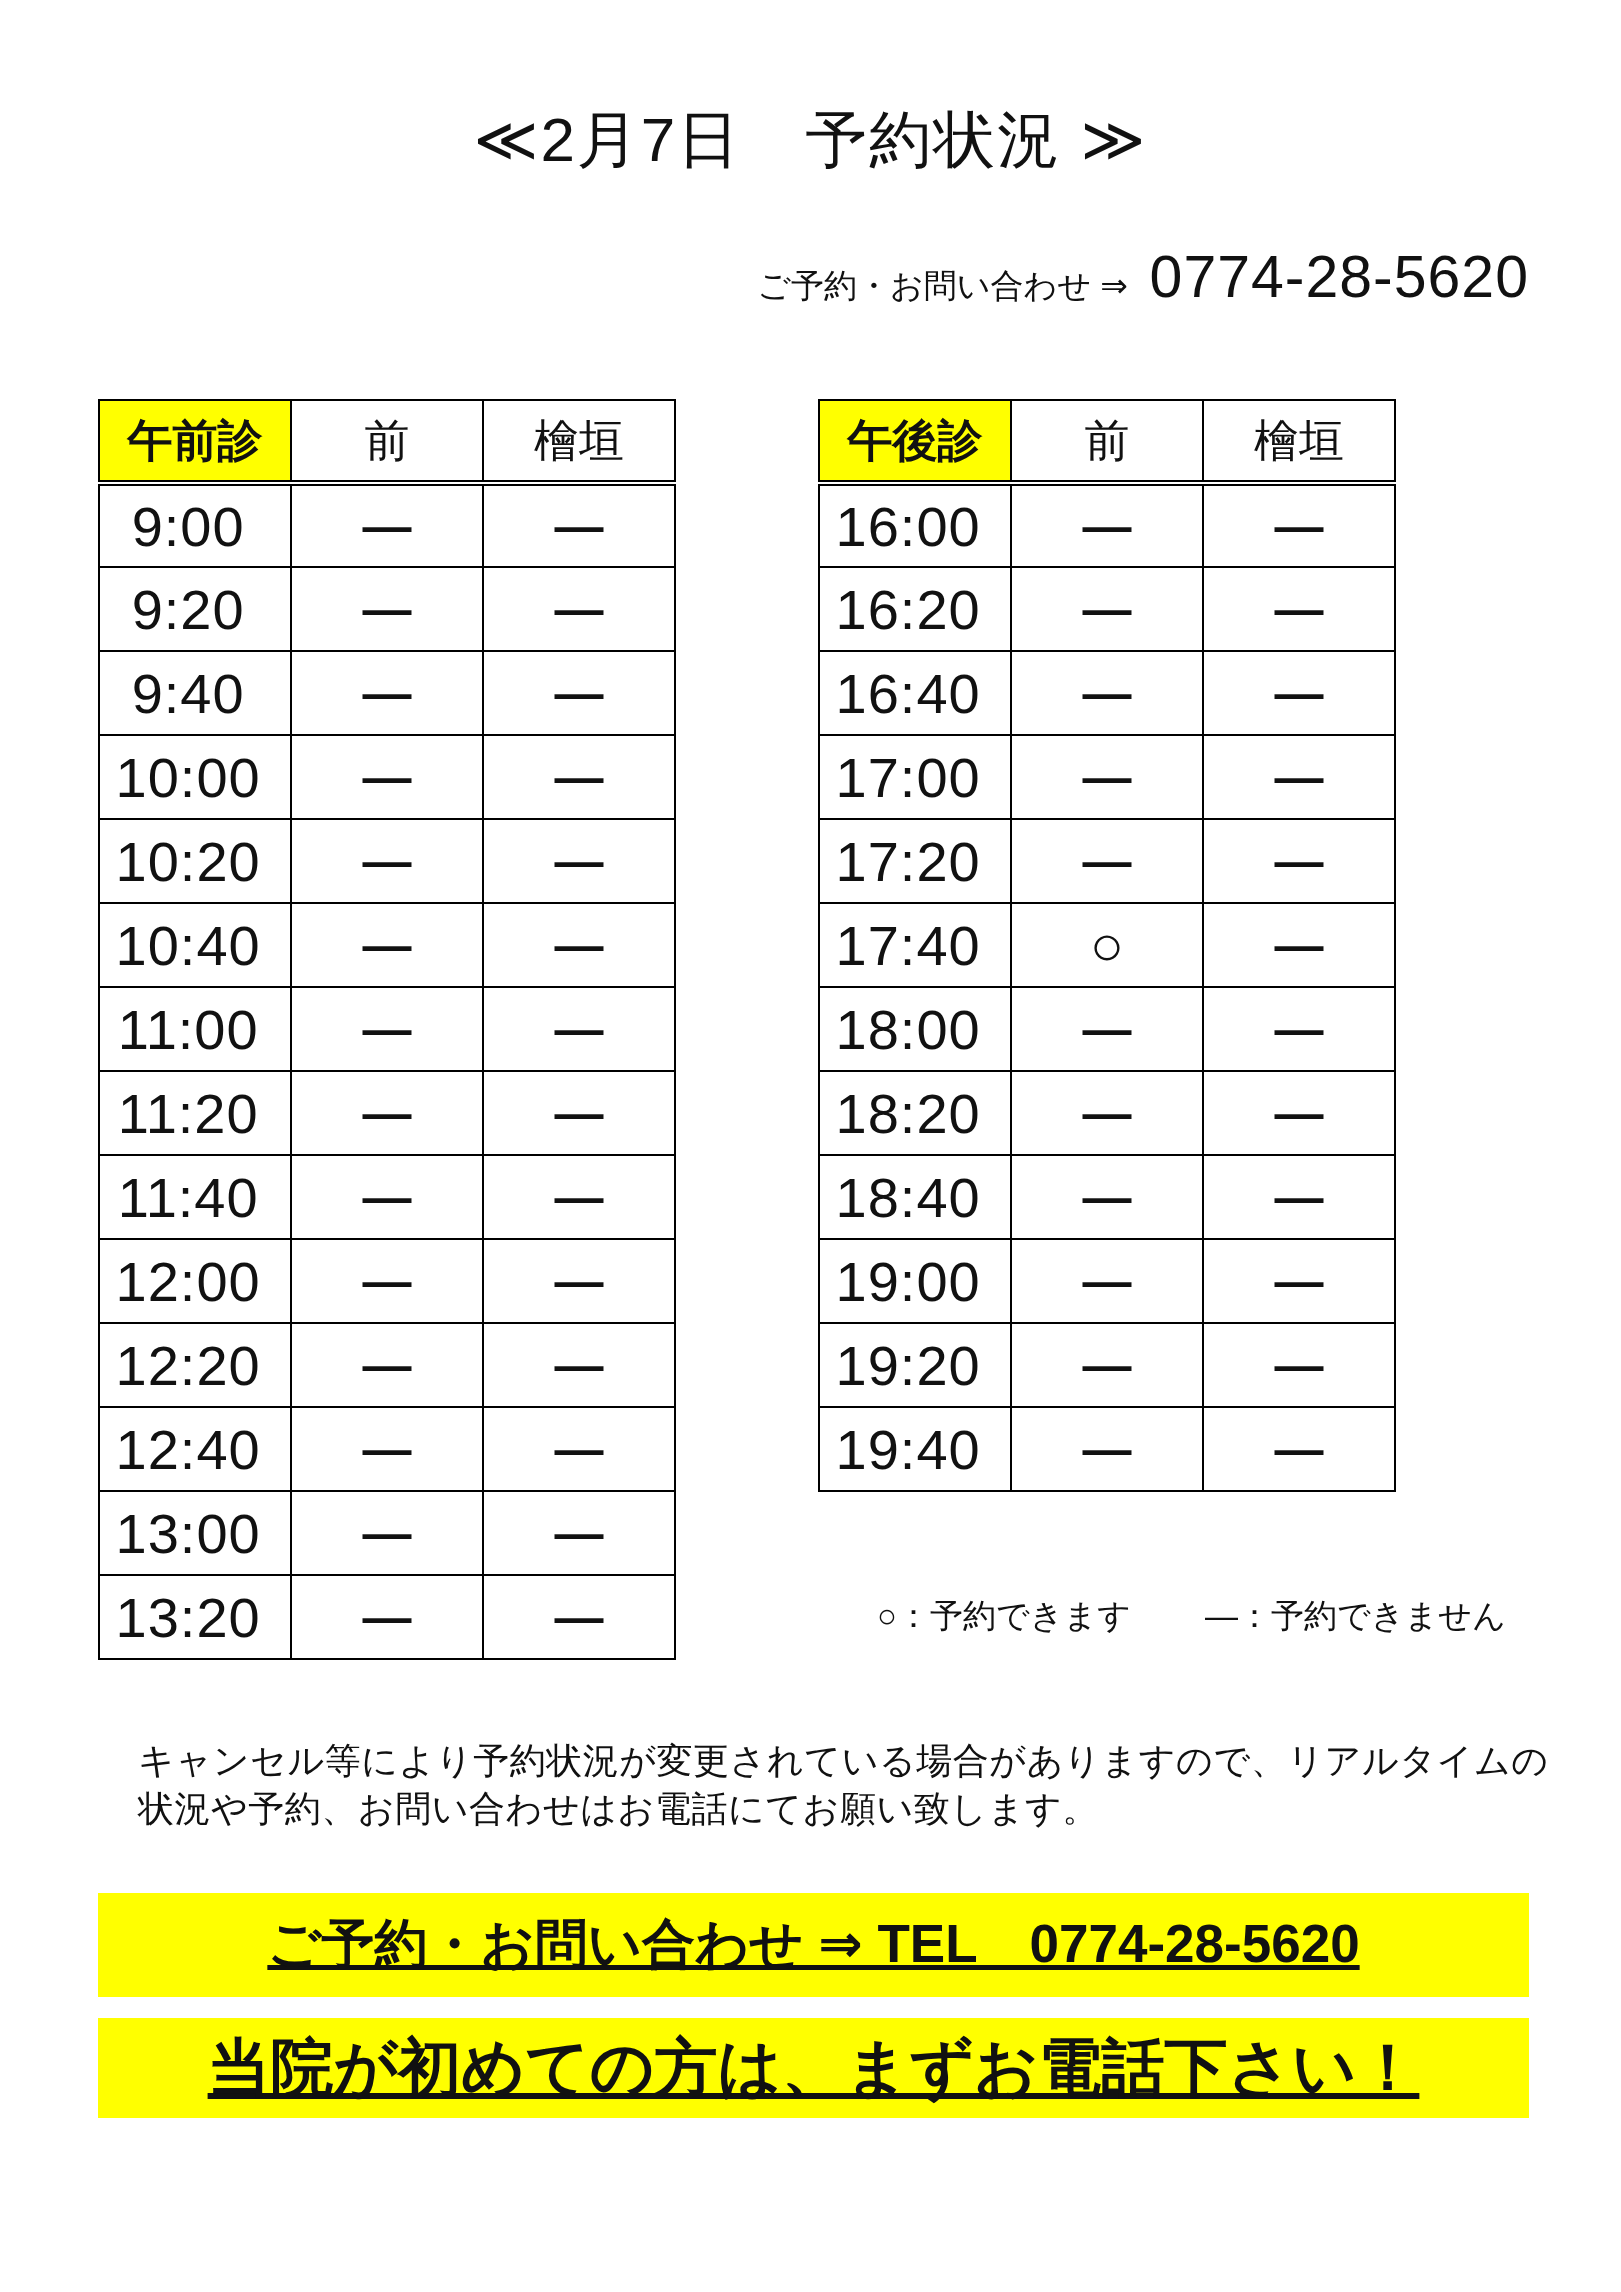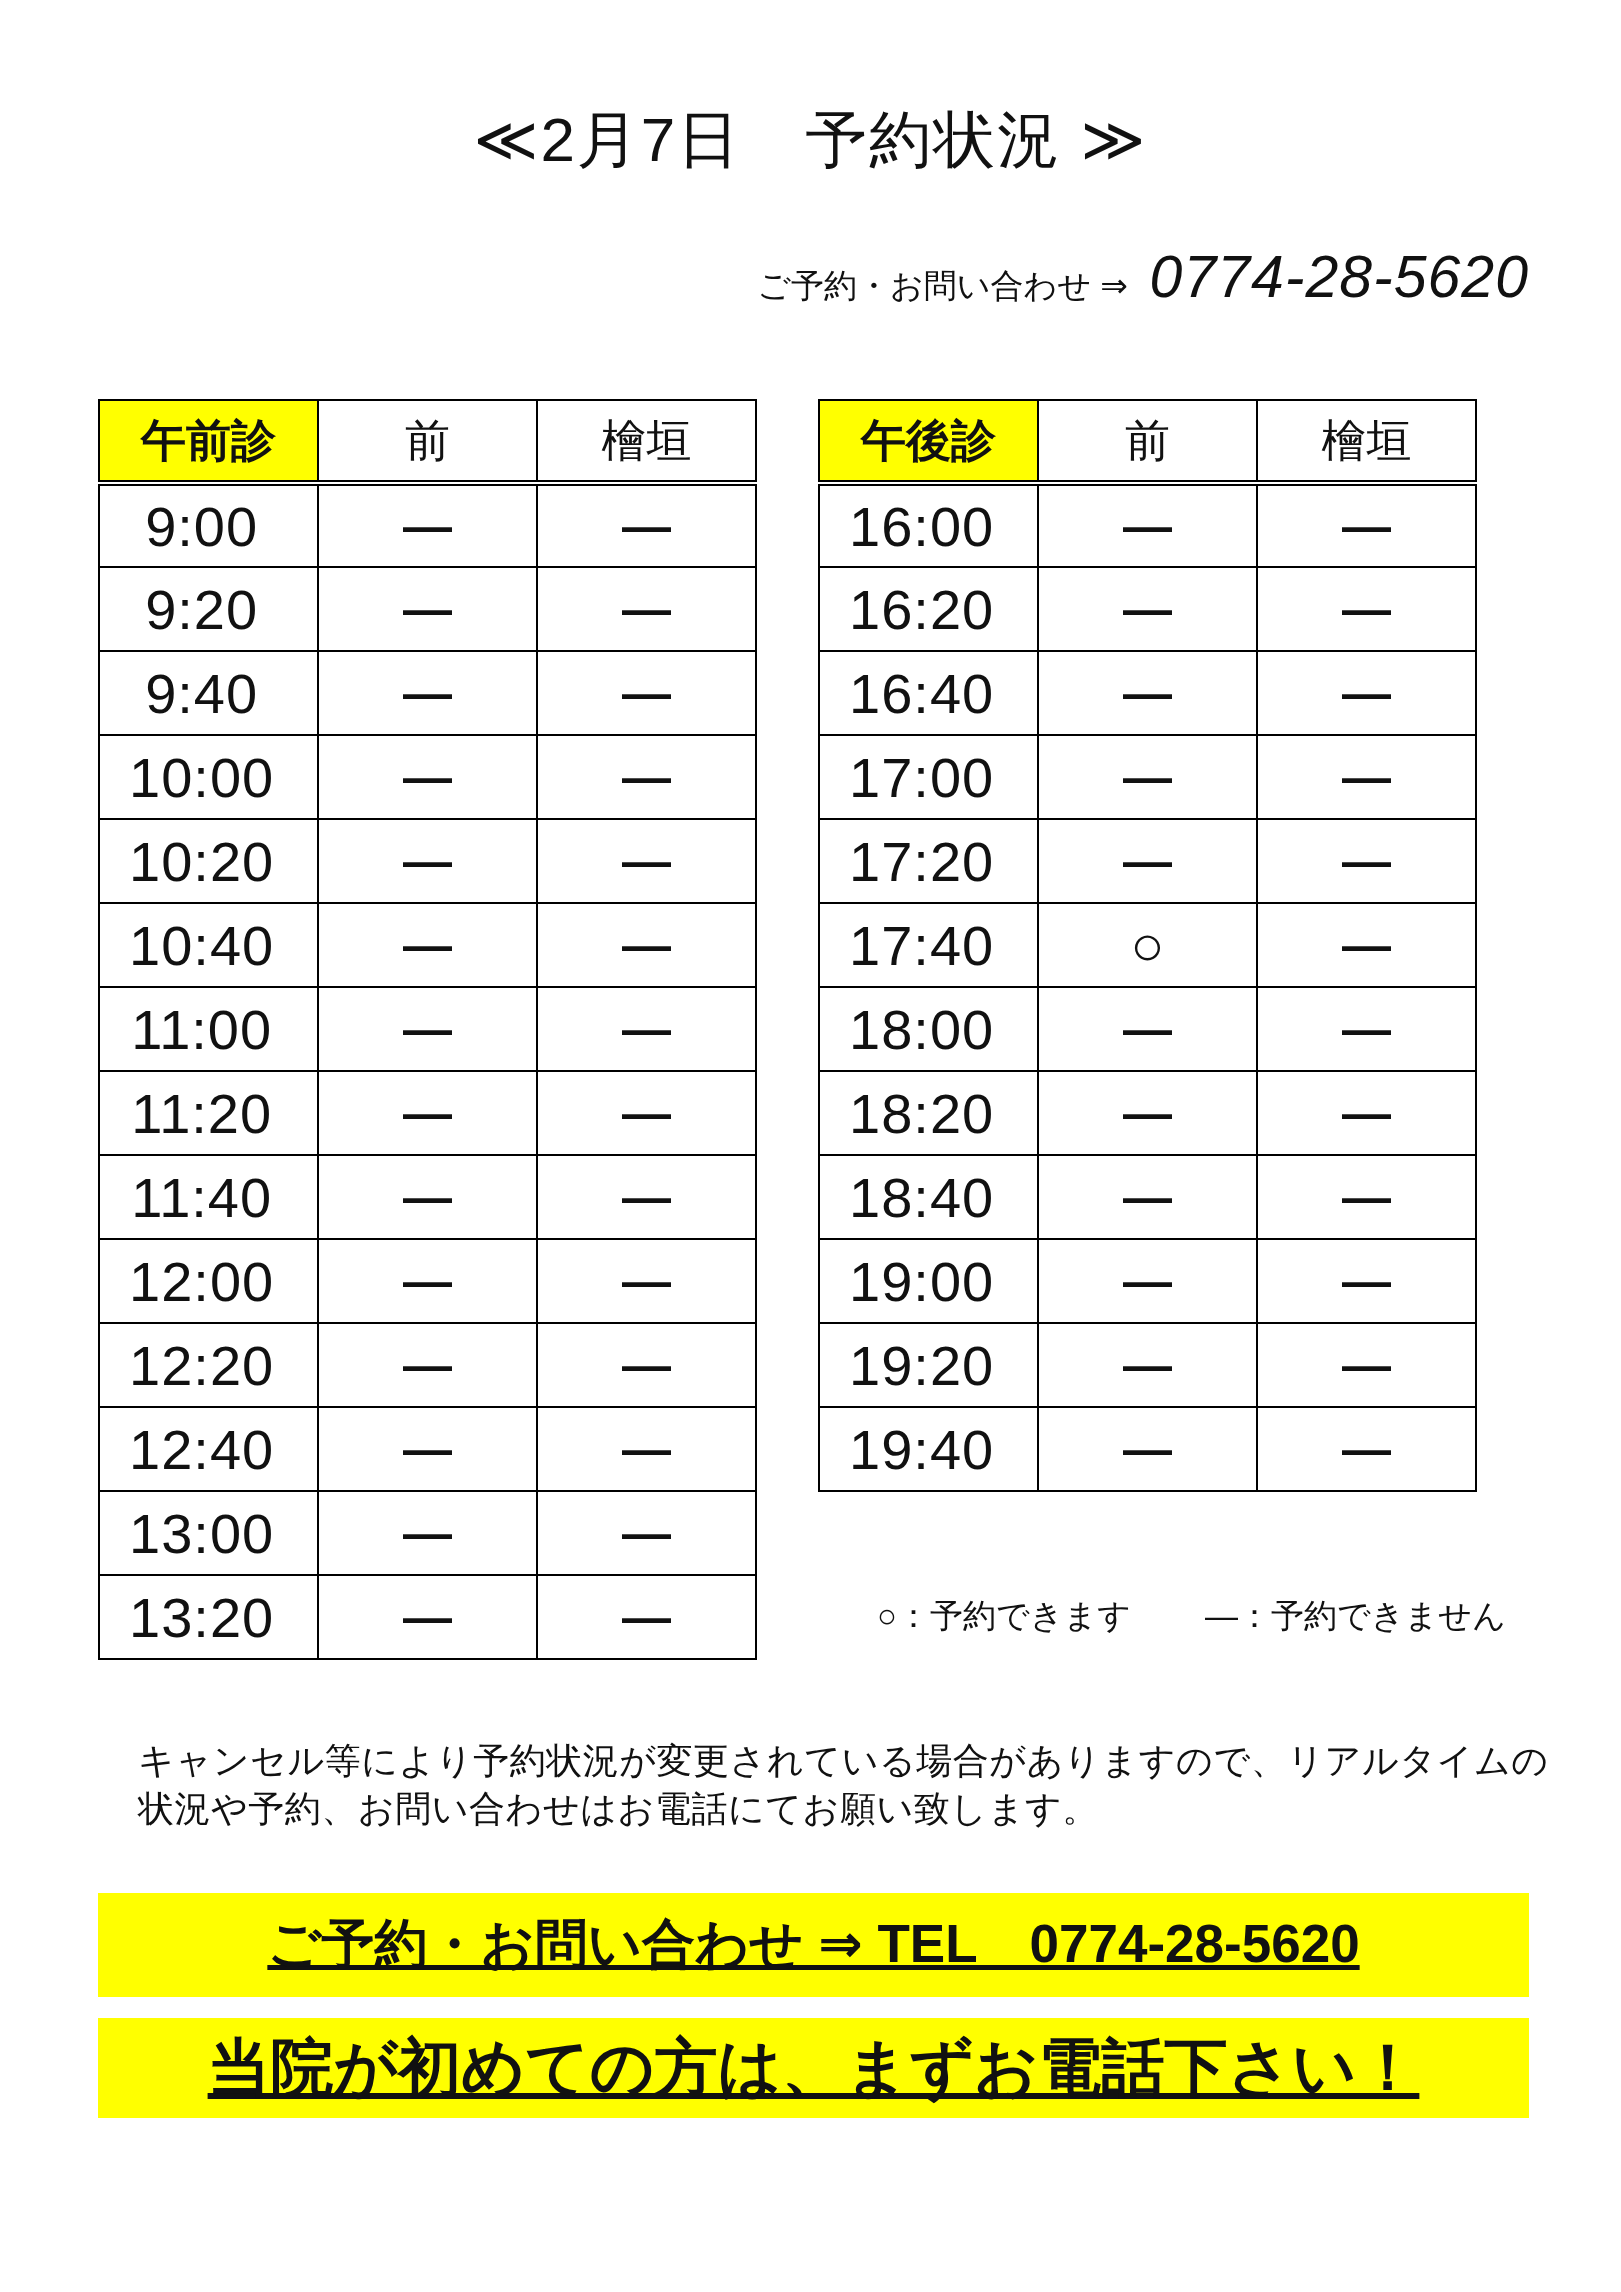--- a/index.html
+++ b/index.html
@@ -29,31 +29,31 @@
   
   .contact-line {
     position: absolute;
     top: 243px;
     right: 92px;
     display: flex;
     align-items: baseline;
     gap: 21.6px;
   }
   .contact-label { font-size: 33px; }
-  .contact-phone { font-size: 59px; letter-spacing: 1px; font-style: italic; }
+  .contact-phone { font-size: 59px; letter-spacing: 1px; }
 
   
   .table-wrap { position: absolute; top: 399px; }
   .table-wrap.am { left: 98px; }
   .table-wrap.pm { left: 818px; }
 
   table.schedule {
     border-collapse: collapse;
     table-layout: fixed;
-    width: 659px;
+    width: 578px;
     background: #ffffff;
   }
   table.schedule th, table.schedule td {
     border: 2.9px solid #000000;
     text-align: center;
     vertical-align: middle;
     overflow: hidden;
   }
   table.schedule thead th {
     height: 83px;

